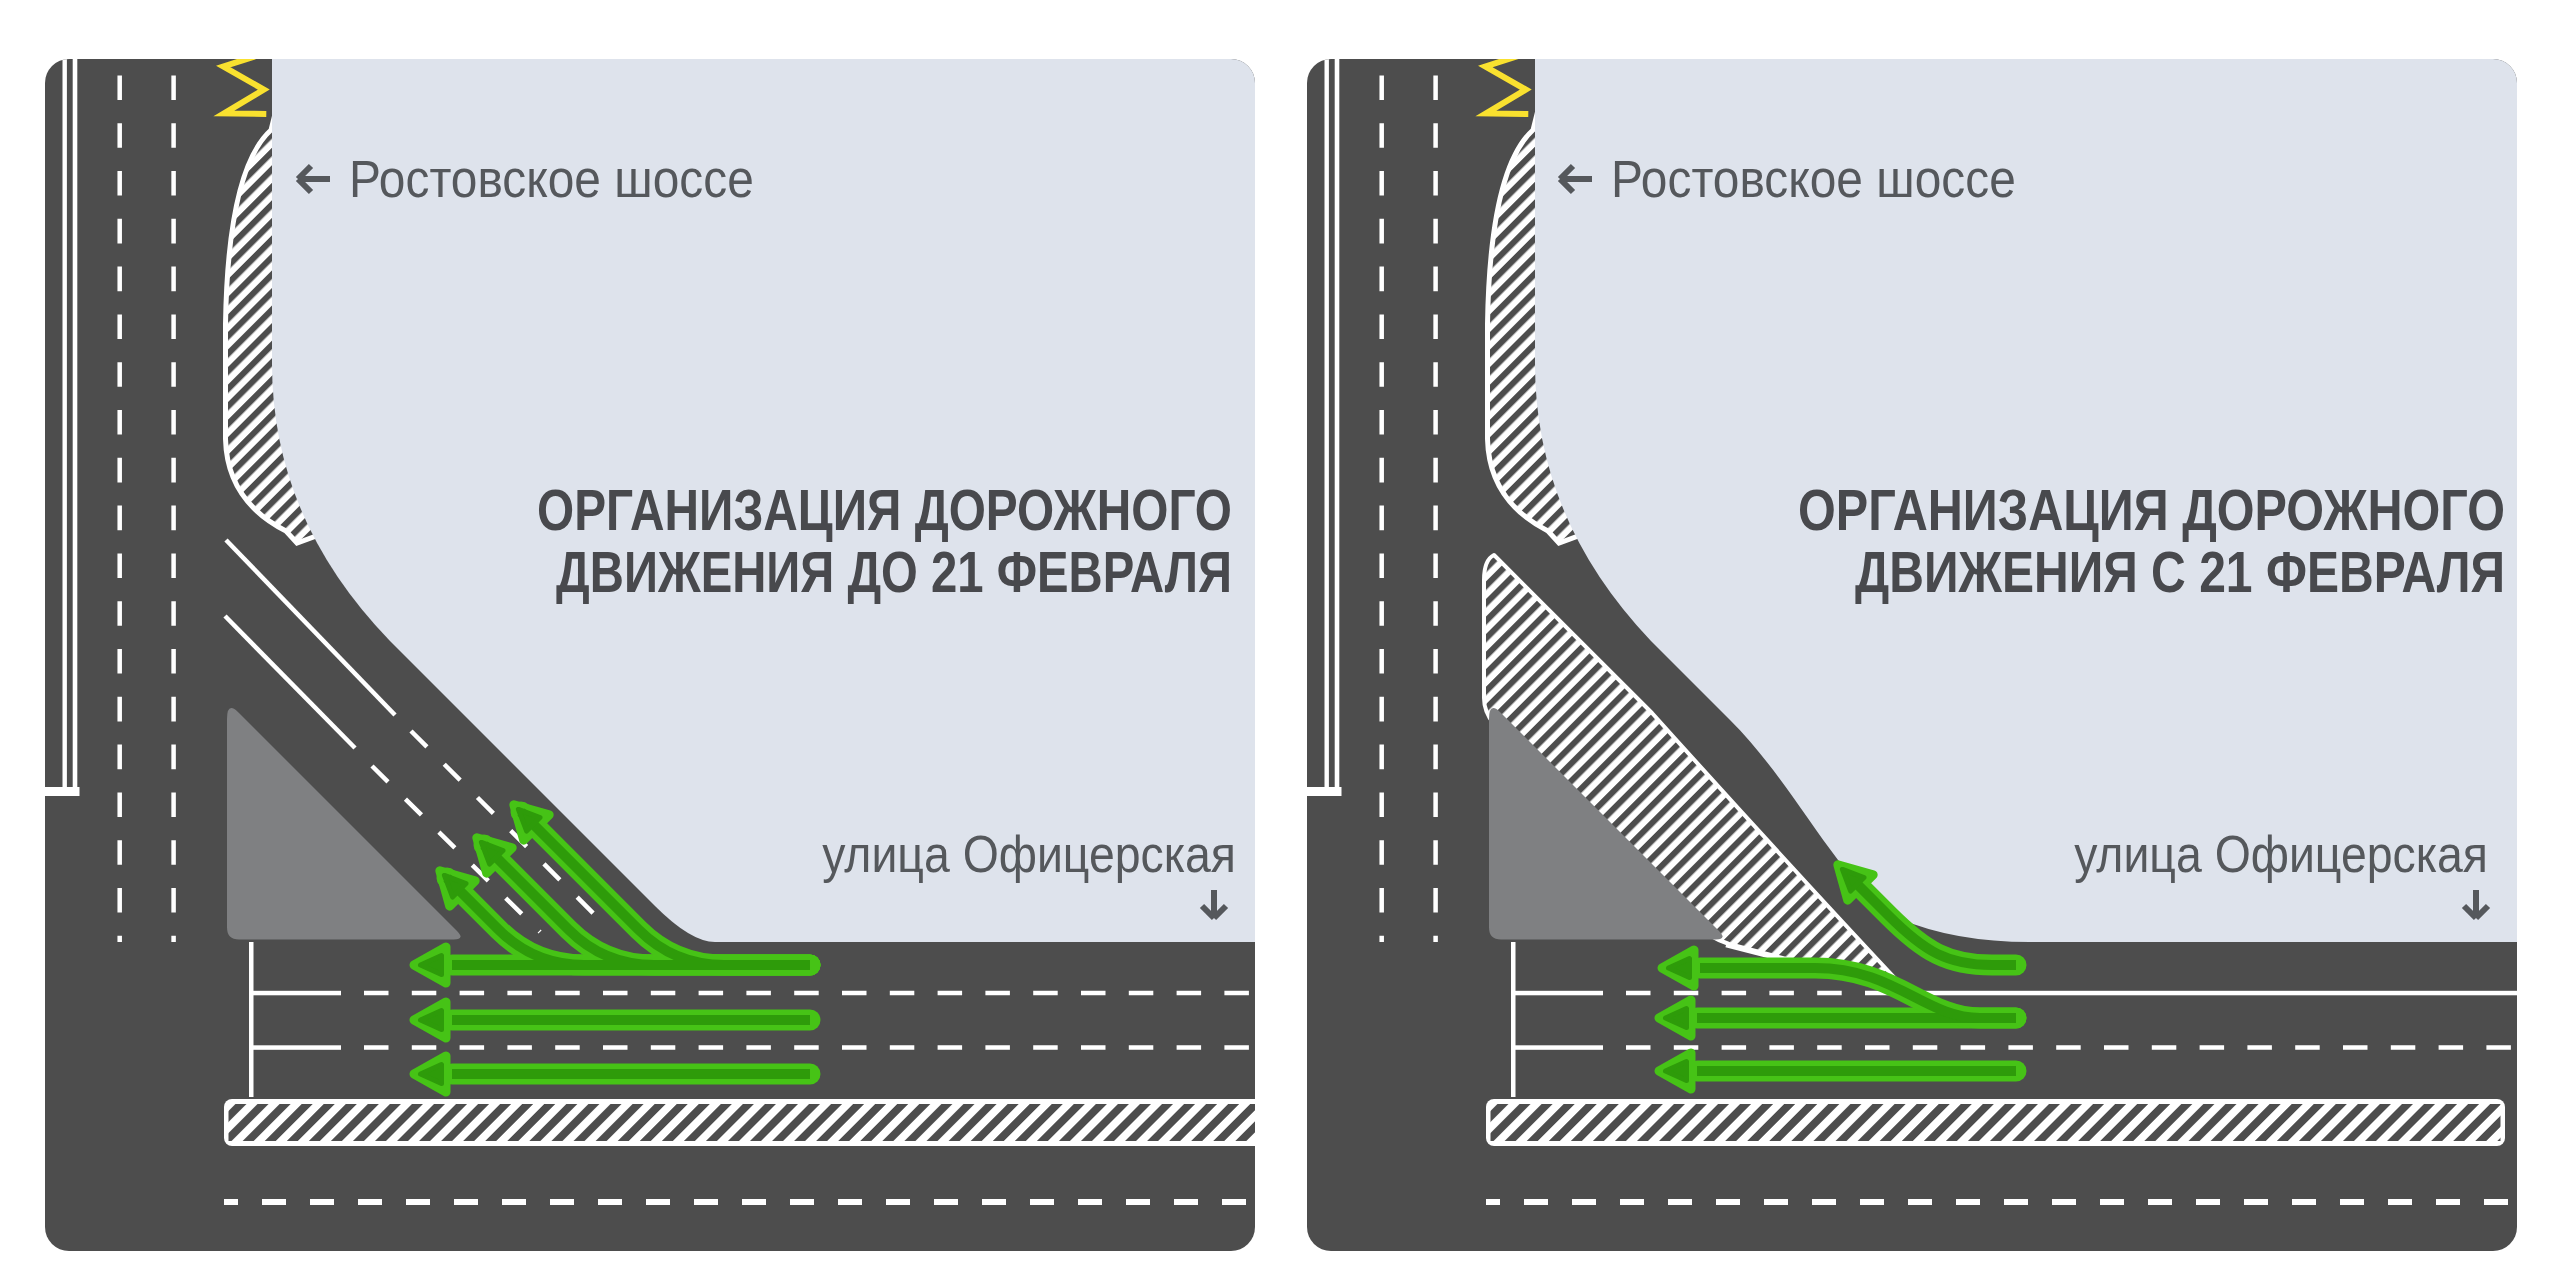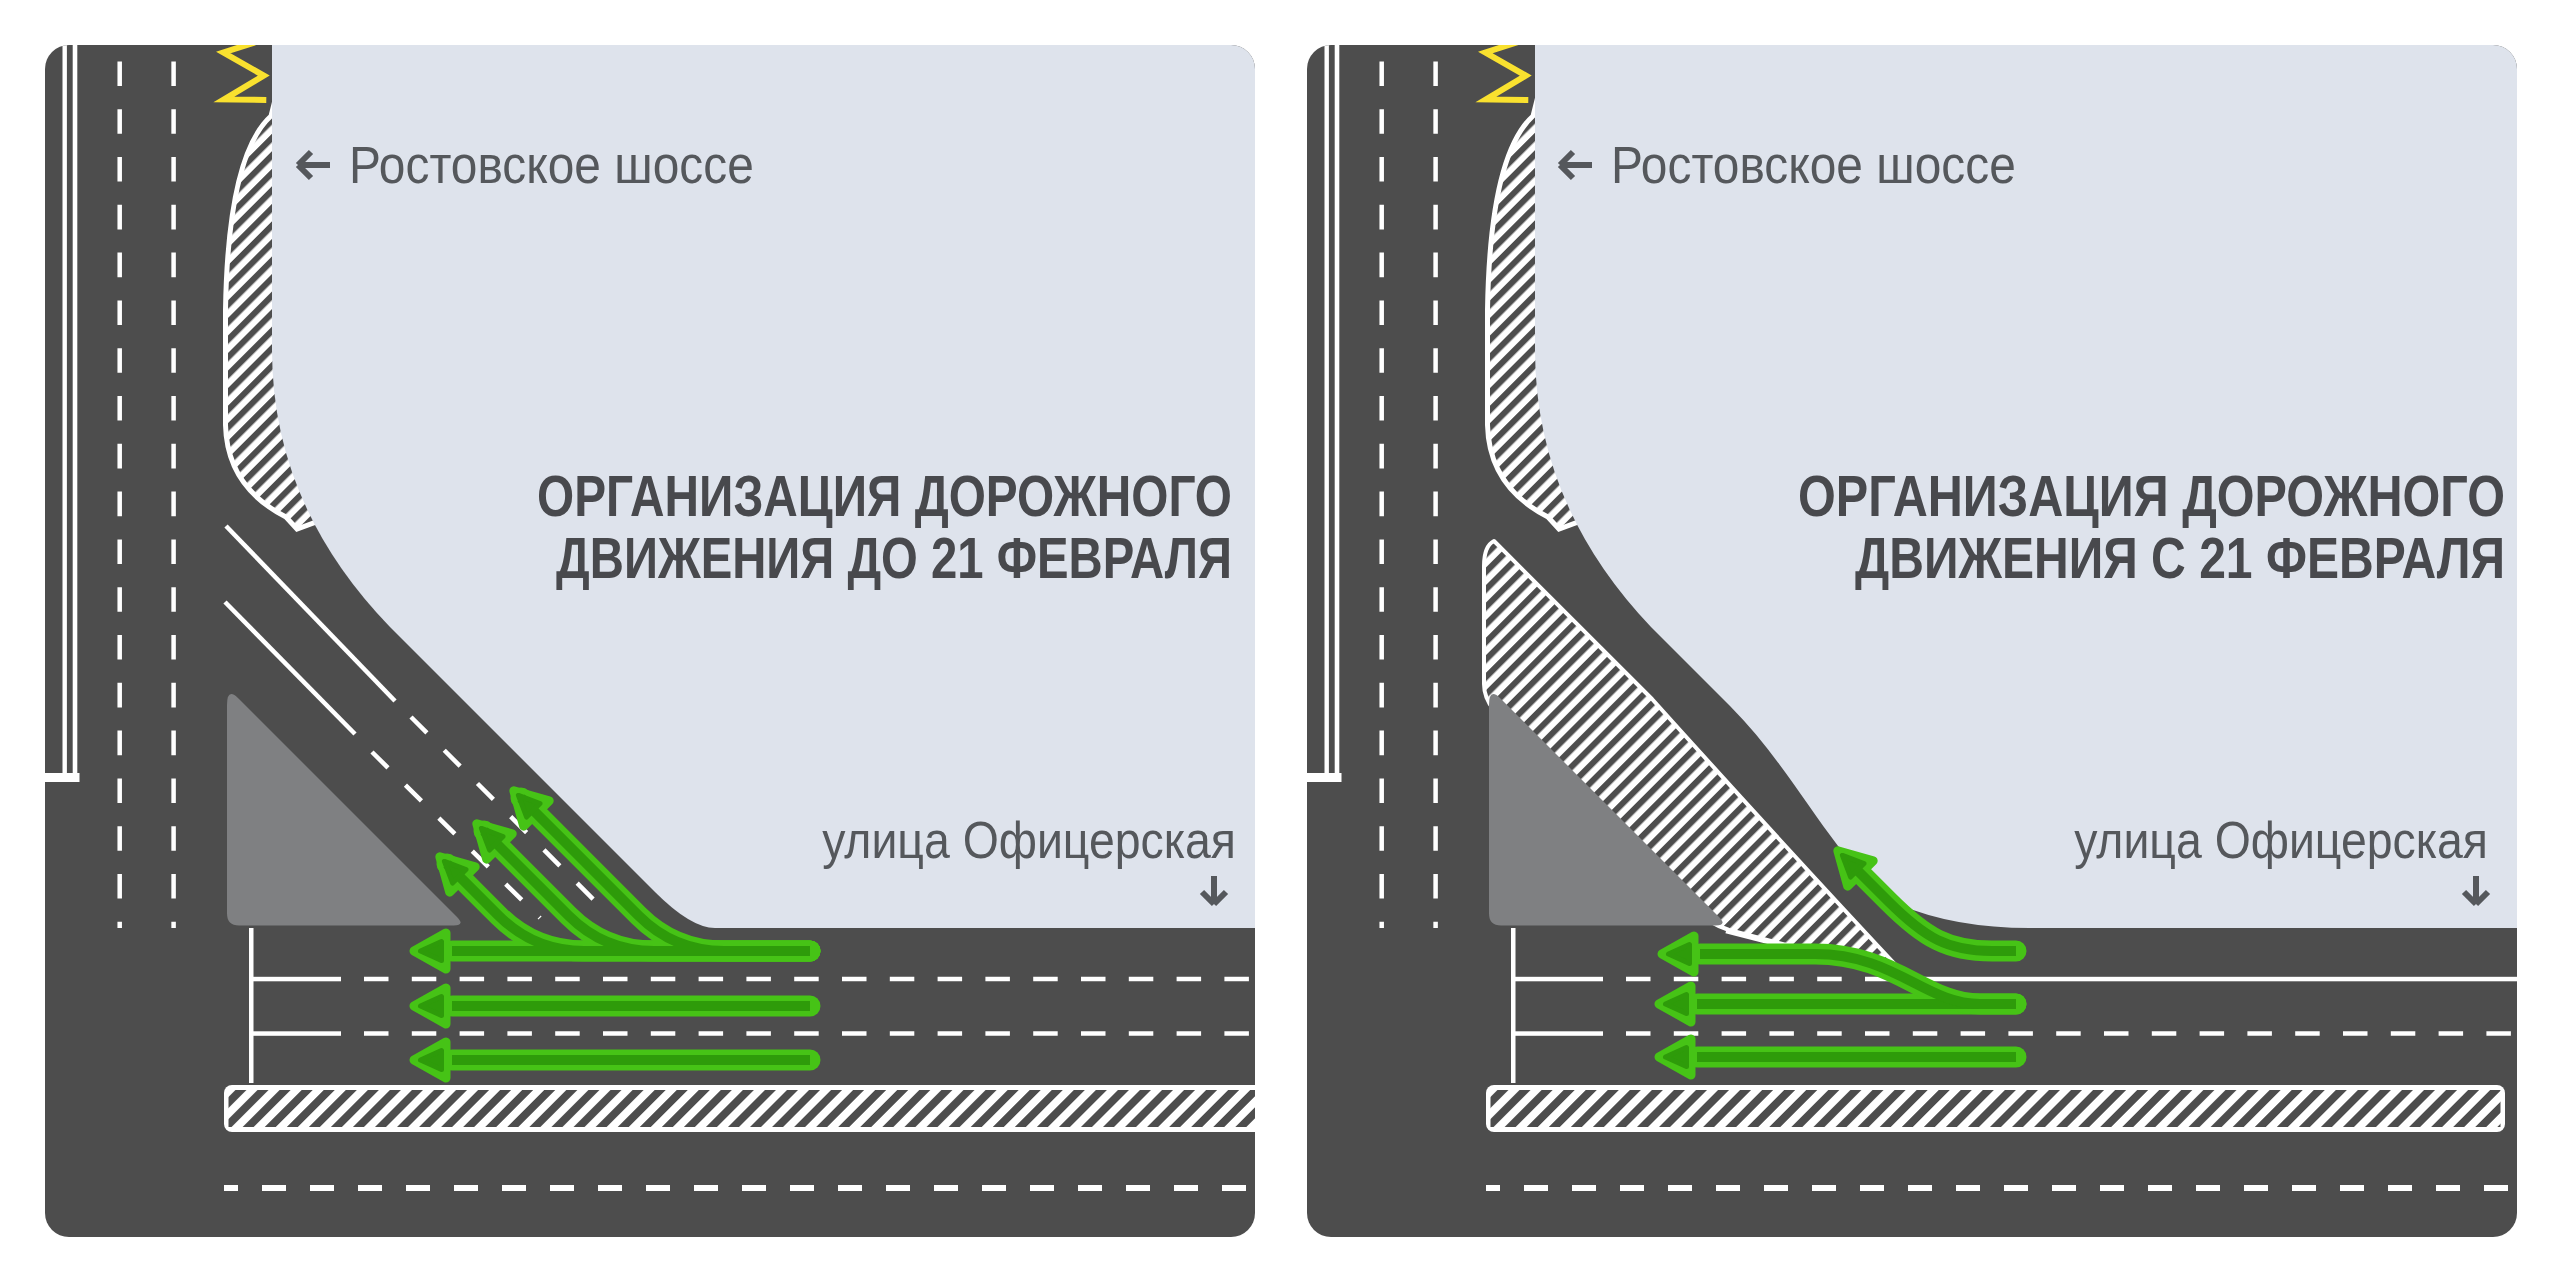--- a/index.html
+++ b/index.html
@@ -1,14 +1,14 @@
 <!DOCTYPE html>
 <html><head><meta charset="utf-8"><style>
 html,body{margin:0;padding:0;width:2560px;height:1280px;background:#ffffff;overflow:hidden;font-family:"Liberation Sans",sans-serif;}
-.panel{position:absolute;top:45px;}
+.panel{position:absolute;top:59px;}
 #p1{left:45px} #p2{left:1307px}
 </style></head>
 <body>
 
 <div class="panel" id="p1">
 <svg width="1210" height="1192" viewBox="0 0 1210 1192">
  <defs>
   <clipPath id="clip1">
           <rect x="0" y="0" width="1210" height="1192" rx="24"></rect>
         </clipPath>

